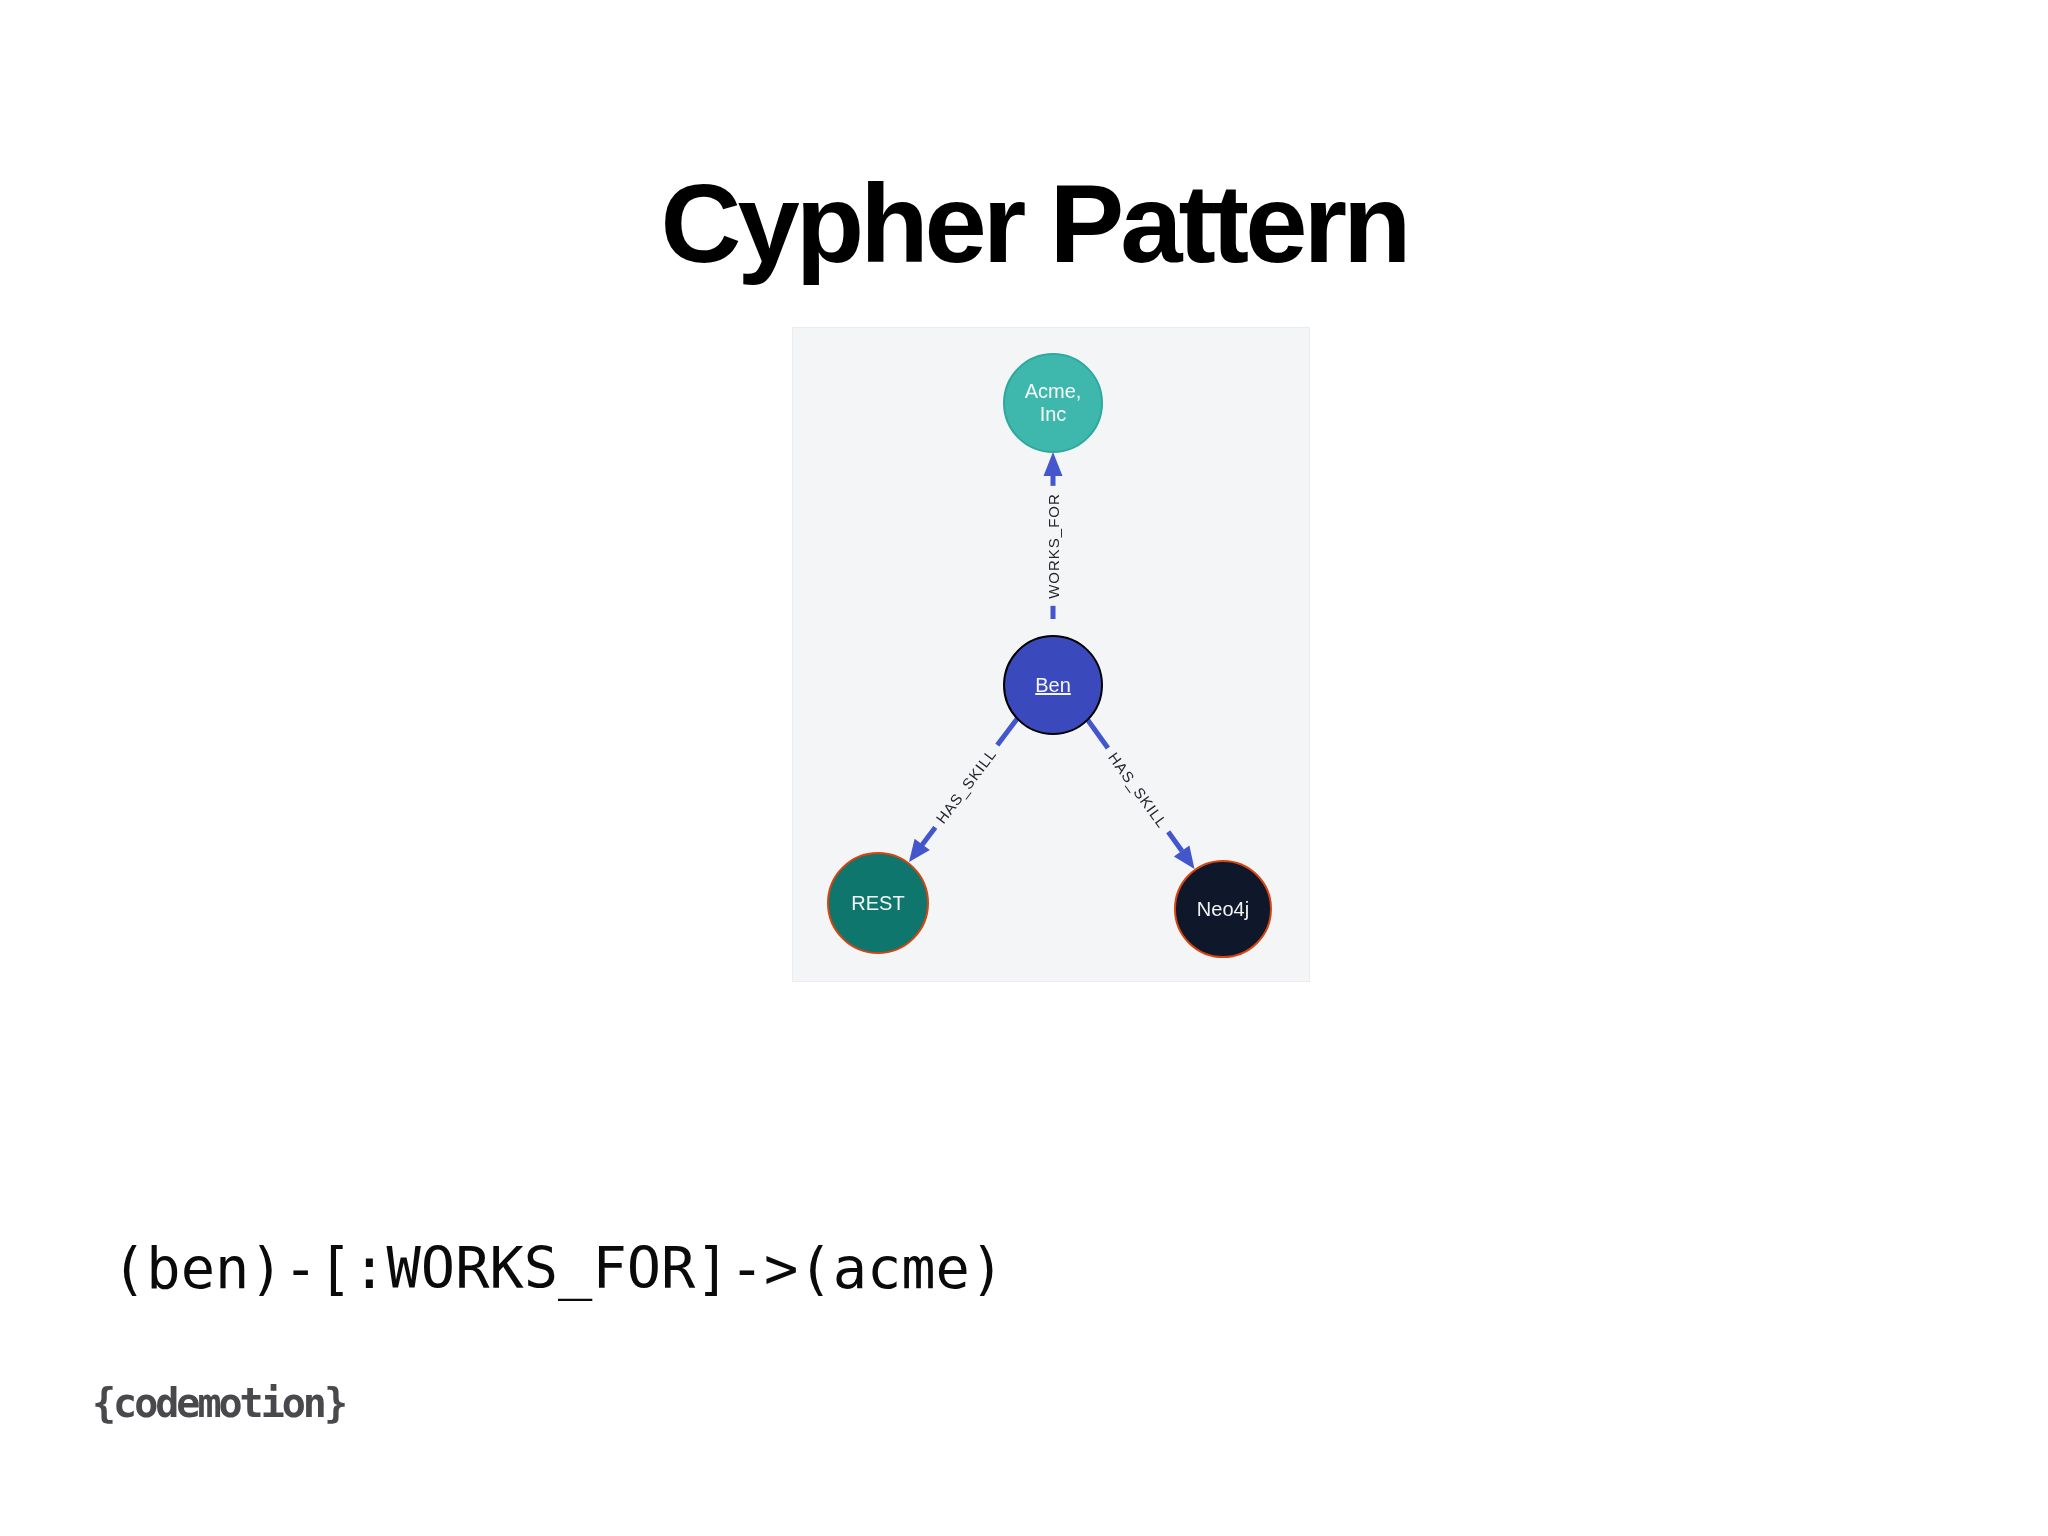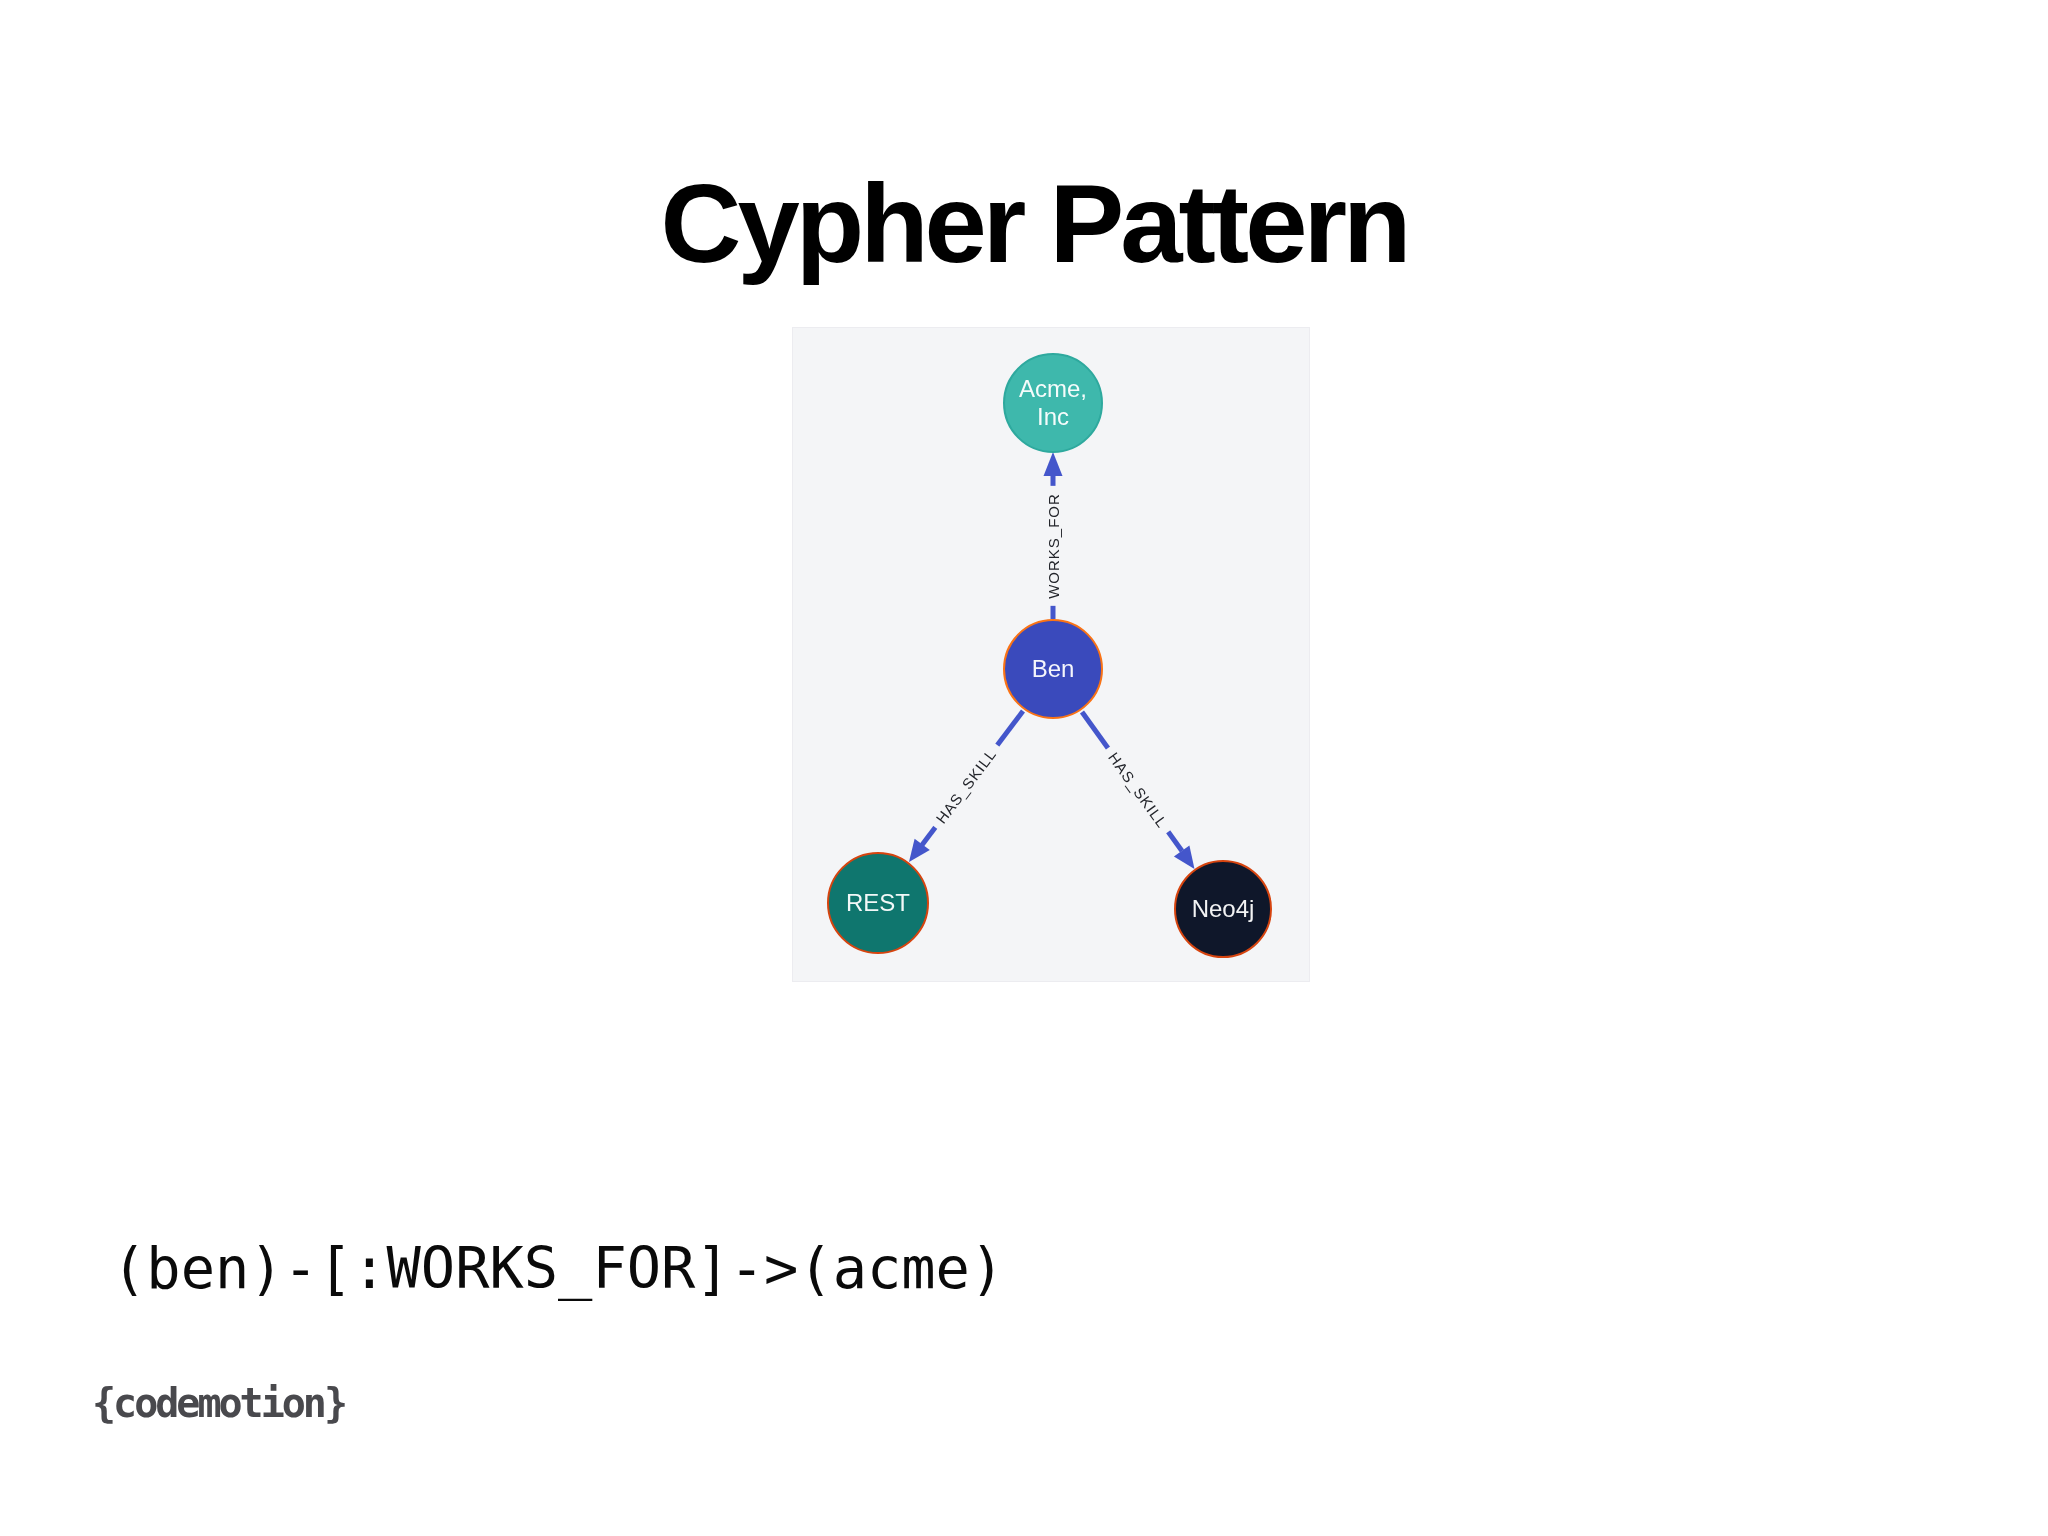--- a/index.html
+++ b/index.html
@@ -30,26 +30,26 @@
     border:1px solid #ececf0;
     box-sizing:border-box;
   }
   .edges-svg{position:absolute;left:0;top:0;width:518px;height:655px;}
   .node{
     position:absolute;
     border-radius:50%;
     display:flex;align-items:center;justify-content:center;
     text-align:center;
     color:rgba(255,255,255,0.95);
-    font-size:24px;
+    font-size:20px;
     line-height:1.15;
   }
   .node-label{white-space:pre-line;}
   .node-acme{left:210px;top:25px;width:100px;height:100px;background:#3eb8ac;border:2px solid #2ea99e;box-sizing:border-box;}
-  .node-ben{left:210px;top:291px;width:100px;height:100px;background:#3a4abc;border:2px solid #f97316;box-sizing:border-box;}
+  .node-ben{left:210px;top:307px;width:100px;height:100px;background:#3a4abc;border:2px solid #000000;box-sizing:border-box;text-decoration:underline;}
   .node-rest{left:34px;top:524px;width:102px;height:102px;background:#0f766e;border:2px solid #d6440f;box-sizing:border-box;}
   .node-neo4j{left:381px;top:532px;width:98px;height:98px;background:#0f172a;border:2px solid #d6440f;box-sizing:border-box;}
   .edge-label{
     position:absolute;
     background:#f4f5f7;
     color:#23252b;
     font-size:15px;
     letter-spacing:1px;
     padding:3px 7px;
     white-space:nowrap;

